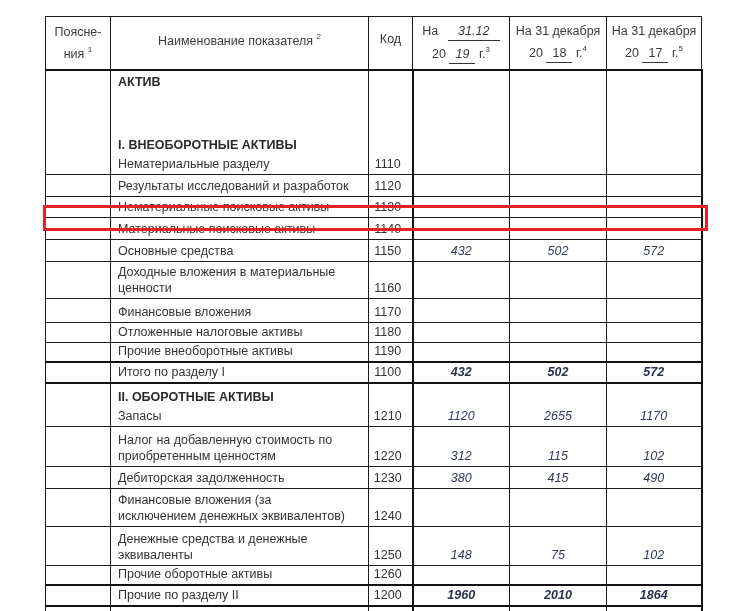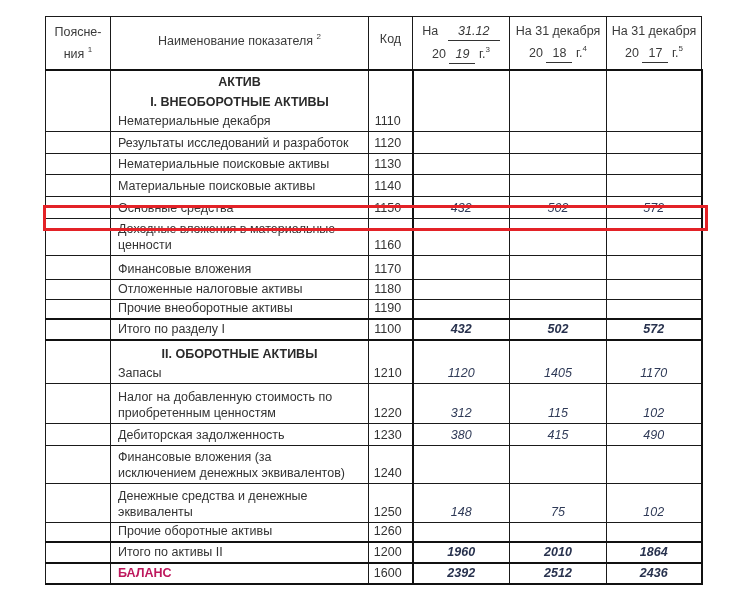--- a/index.html
+++ b/index.html
@@ -17,21 +17,21 @@
   col.c-v { width: 97px; }
   col.c-v3 { width: 95px; }
 
   .name { padding-left: 7px !important; vertical-align: bottom; line-height: 16px; }
   .name .ln { display: block; padding-bottom: 2px; }
   .code { text-align: center; padding-right: 5px !important; vertical-align: bottom; line-height: 16px; }
   .code span { display: block; padding-bottom: 2px; }
   .val { text-align: center; vertical-align: bottom; font-style: italic; color: #2f3a57; line-height: 16px; }
   .val span { display: block; padding-bottom: 2px; }
   .val.total { font-weight: bold; color: #28324e; }
-  .sec { display: block; text-align: center; font-weight: bold; color: #2a2a2a; padding-right: 7px; }
+  .sec { display: block; text-align: left; font-weight: bold; color: #2a2a2a; padding-right: 7px; }
   .bold-label { font-weight: bold; color: #be185d; }
   .thick-l { border-left: 2px solid #111 !important; }
   .thick-r { border-right: 2px solid #111 !important; }
   .thick-t { border-top: 2px solid #111 !important; }
   .thick-b { border-bottom: 2px solid #111 !important; }
 
   sup { font-size: 8px; vertical-align: 6px; }
   .ul { display: inline-block; border-bottom: 1px solid #333; font-style: italic; text-align: center; }
 
   .hl { position: absolute; left: 43px; top: 205px; width: 659px; height: 20px;
@@ -83,22 +83,22 @@
       <span>20</span>
       <span class="ul" style="width:26px;font-style:normal;">17</span>
       <span>г.</span><sup>5</sup>
     </th>
   </tr>
 
   <tr style="height:61px">
     <td class="thick-t"></td>
     <td class="name thick-t">
       <span class="sec" style="padding-top:2px;line-height:19px;">АКТИВ</span>
-      <span class="sec" style="line-height:21px;">I. ВНЕОБОРОТНЫЕ АКТИВЫ</span>
-      <span class="ln">Нематериальные декабря</span>
+      <span class="sec" style="line-height:21px;margin-top:43px;">I. ВНЕОБОРОТНЫЕ АКТИВЫ</span>
+      <span class="ln">Нематериальные разделу</span>
     </td>
     <td class="code thick-t">
             <span>1110</span>
           </td>
     <td class="val thick-t thick-l">
             <span></span>
           </td>
     <td class="val thick-t">
             <span></span>
           </td>
@@ -285,21 +285,21 @@
       <span class="sec" style="line-height:22px;">II. ОБОРОТНЫЕ АКТИВЫ</span>
       <span class="ln">Запасы</span>
     </td>
     <td class="code thick-t">
             <span>1210</span>
           </td>
     <td class="val thick-t thick-l">
             <span>1120</span>
           </td>
     <td class="val thick-t">
-            <span>1405</span>
+            <span>2655</span>
           </td>
     <td class="val thick-t thick-r">
             <span>1170</span>
           </td>
   </tr>
 
   <tr style="height:40px">
     <td></td>
     <td class="name">
       <span class="ln" style="padding-bottom:0">Налог на добавленную стоимость по</span>
@@ -393,21 +393,21 @@
             <span></span>
           </td>
     <td class="val thick-r">
             <span></span>
           </td>
   </tr>
 
   <tr style="height:21px">
     <td class="thick-t"></td>
     <td class="name thick-t">
-            <span class="ln">Итого по активы II</span>
+            <span class="ln">Прочие по разделу II</span>
           </td>
     <td class="code thick-t">
             <span>1200</span>
           </td>
     <td class="val total thick-t thick-l">
             <span>1960</span>
           </td>
     <td class="val total thick-t">
             <span>2010</span>
           </td>

